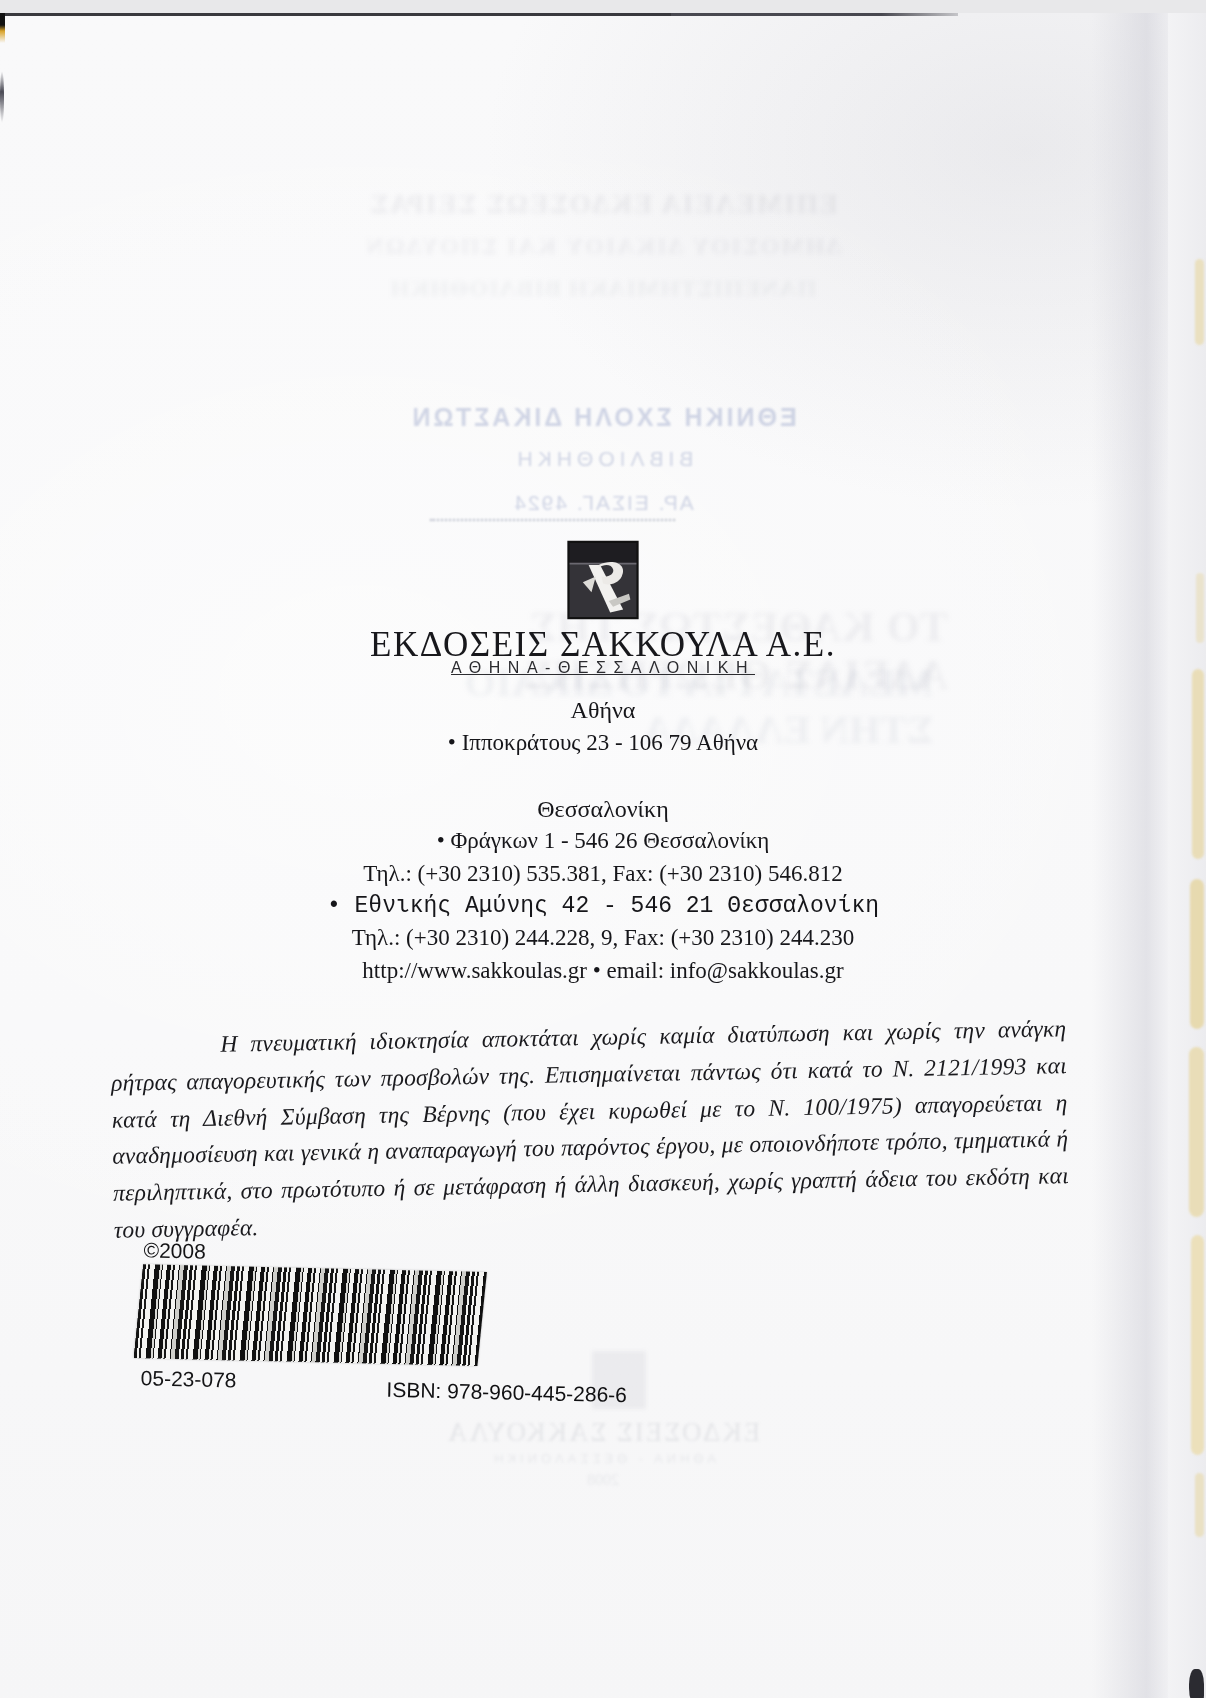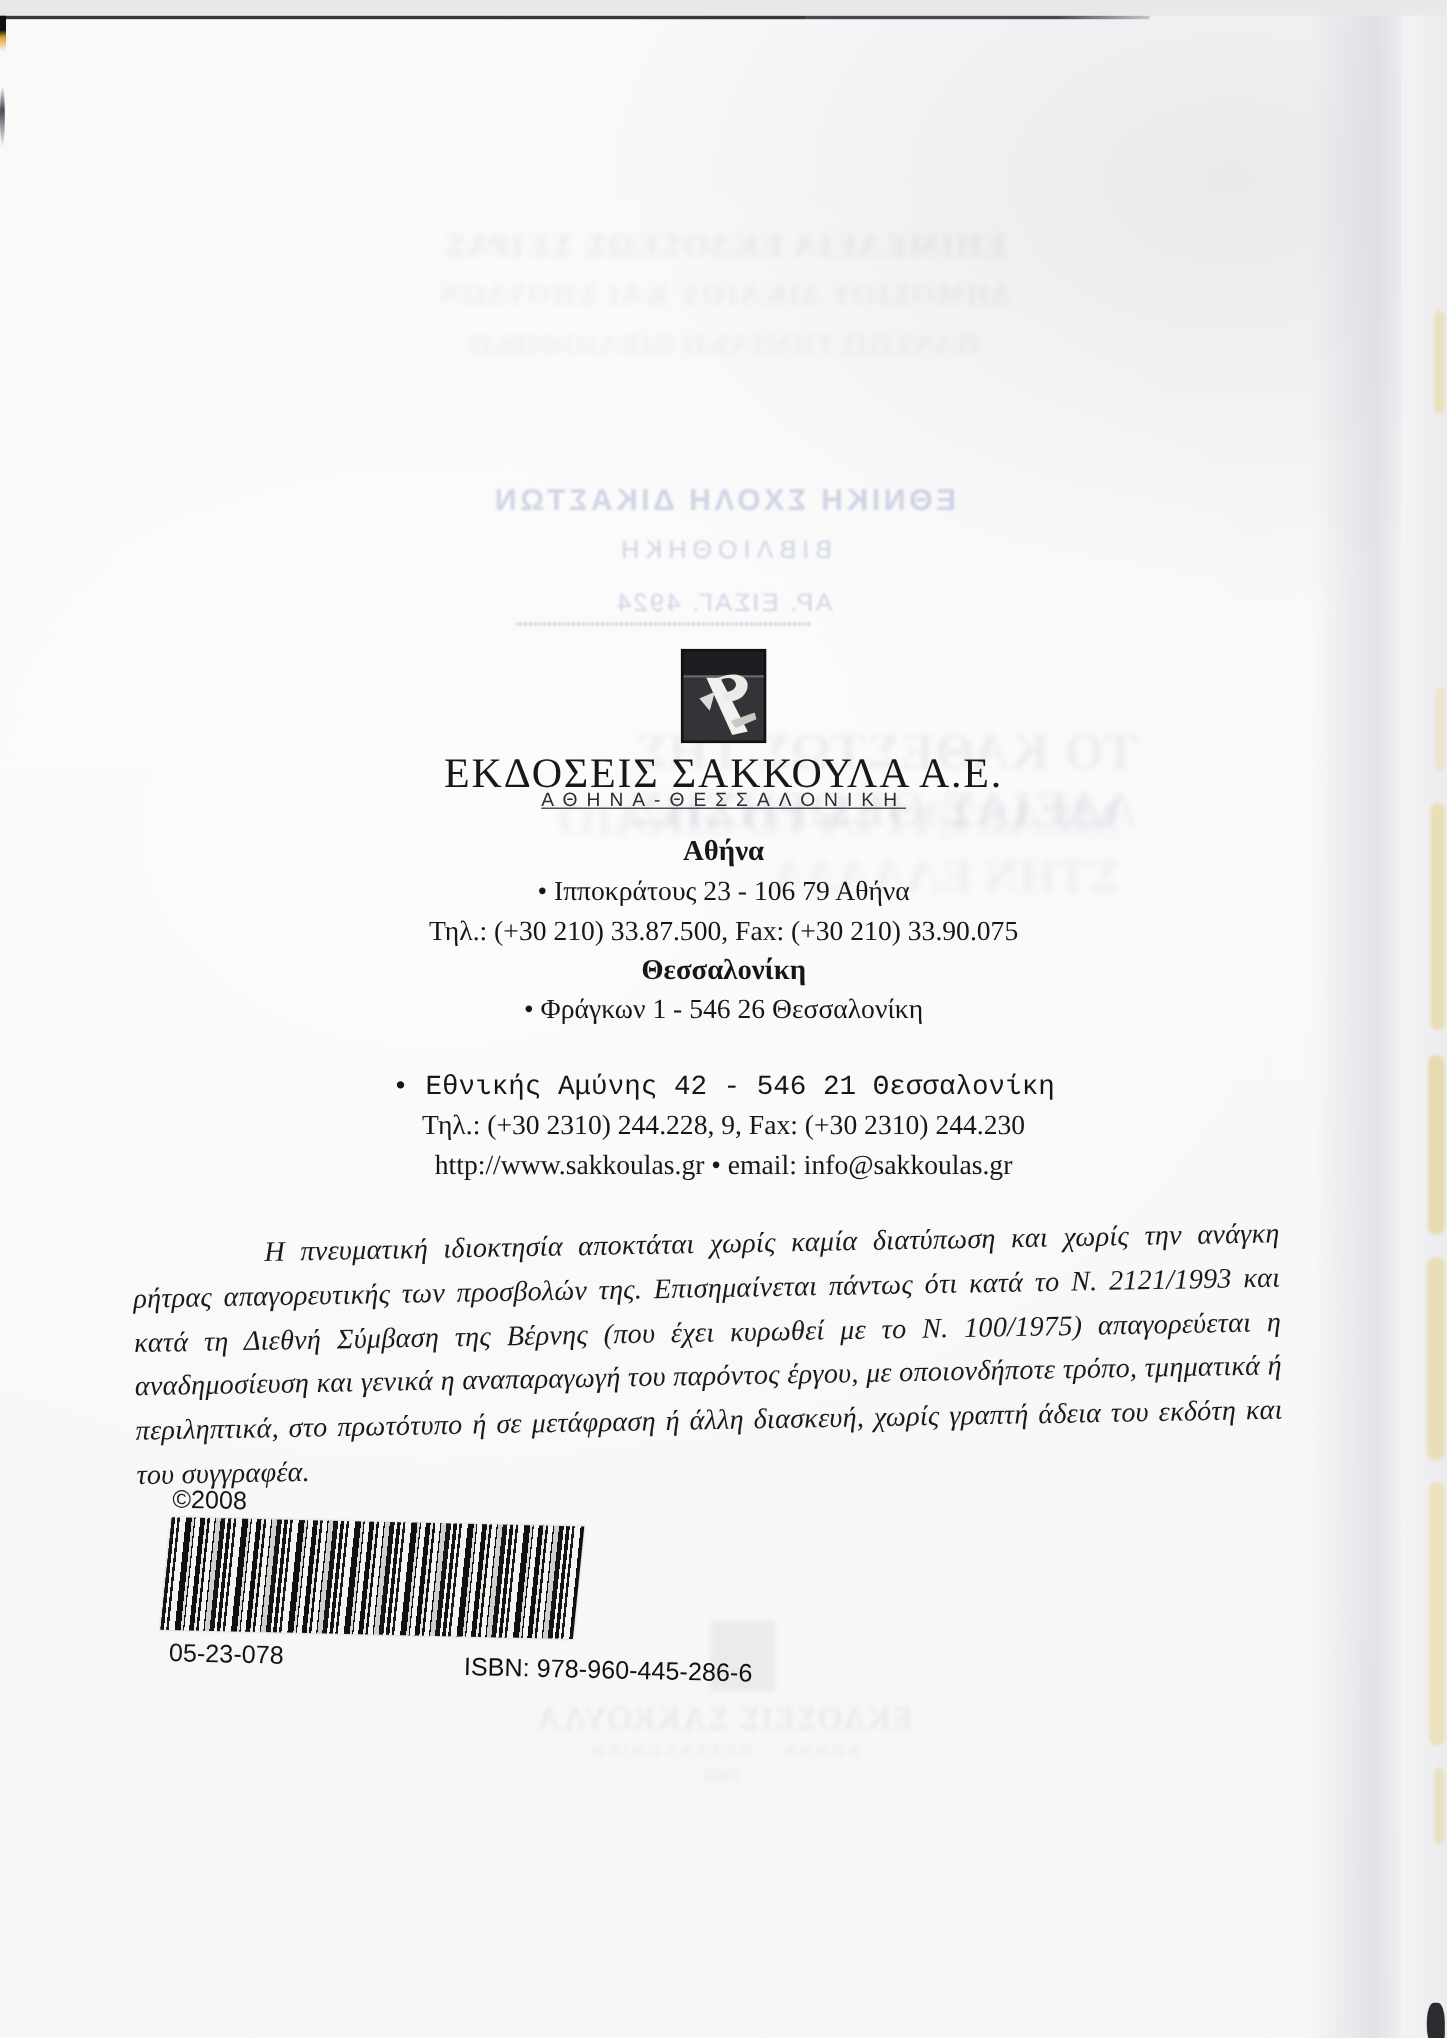--- a/index.html
+++ b/index.html
@@ -53,21 +53,21 @@
   .g-bot-logo{left:592px;top:1338px;width:54px;height:58px;background:rgba(120,125,145,.09);filter:blur(2px);}
   .g-bot1{top:1404px;font-size:27px;letter-spacing:2px;color:rgba(110,115,135,.13);filter:blur(1.8px);}
   .g-bot2{top:1438px;font-size:13px;letter-spacing:4px;color:rgba(110,115,135,.11);filter:blur(1.6px);font-family:"Liberation Sans",sans-serif;}
   .g-bot3{top:1458px;font-size:16px;color:rgba(110,115,135,.11);filter:blur(1.8px);}
 
   
   .logo{left:567px;top:527px;width:72px;height:80px;}
   .pub-name{top:612px;font-size:35px;letter-spacing:1.5px;color:#18181c;}
   .pub-cities{top:646px;font-family:"Liberation Sans",sans-serif;font-size:16px;letter-spacing:7.5px;color:#2c2c30;text-decoration:underline;}
   .line{font-size:23px;color:#16161a;}
-  .bold{font-weight:bold;}
+  .bold{font-weight:normal;}
   .l-ath-h{top:684px;font-size:24px;}
   .l-ath-a{top:717px;}
   .l-ath-t{top:750px;}
   .l-the-h{top:783px;font-size:24px;text-align:right;}
   .l-the-a1{top:815px;}
   .l-the-t1{top:848px;}
   .l-the-a2{top:880px;font-family:Liberation Mono, monospace;}
   .l-the-t2{top:912px;}
   .l-web{top:945px;}
 
@@ -134,24 +134,24 @@
       <polygon points="58,84 86,74 88,82 64,92" fill="#c9c8c4"></polygon>
       <rect x="2" y="2" width="96" height="106" fill="none" stroke="#111" stroke-width="3"></rect>
     </svg>
   </div>
 
   <div class="abs ctr pub-name">ΕΚΔΟΣΕΙΣ ΣΑΚΚΟΥΛΑ Α.Ε.</div>
   <div class="abs ctr pub-cities">ΑΘΗΝΑ-ΘΕΣΣΑΛΟΝΙΚΗ</div>
 
   <div class="abs ctr line bold l-ath-h">Αθήνα</div>
   <div class="abs ctr line l-ath-a">• Ιπποκράτους 23 - 106 79 Αθήνα</div>
-  <div class="abs ctr line l-ath-t">Τηλ.: (+30 210) 33.87.500, Fax: (+30 210) 33.90.075</div>
 
   <div class="abs ctr line bold l-the-h">Θεσσαλονίκη</div>
   <div class="abs ctr line l-the-a1">• Φράγκων 1 - 546 26 Θεσσαλονίκη</div>
+  <div class="abs ctr line l-the-t1">Τηλ.: (+30 2310) 535.381, Fax: (+30 2310) 546.812</div>
   <div class="abs ctr line l-the-a2">• Εθνικής Αμύνης 42 - 546 21 Θεσσαλονίκη</div>
   <div class="abs ctr line l-the-t2">Τηλ.: (+30 2310) 244.228, 9, Fax: (+30 2310) 244.230</div>
   <div class="abs ctr line l-web">http://www.sakkoulas.gr • email: info@sakkoulas.gr</div>
 
   <div class="abs notice">Η πνευματική ιδιοκτησία αποκτάται χωρίς καμία διατύπωση και χωρίς την ανάγκη ρήτρας απαγορευτικής των προσβολών της. Επισημαίνεται πάντως ότι κατά το Ν. 2121/1993 και κατά τη Διεθνή Σύμβαση της Βέρνης (που έχει κυρωθεί με το Ν. 100/1975) απαγορεύεται η αναδημοσίευση και γενικά η αναπαραγωγή του παρόντος έργου, με οποιονδήποτε τρόπο, τμηματικά ή περιληπτικά, στο πρωτότυπο ή σε μετάφραση ή άλλη διασκευή, χωρίς γραπτή άδεια του εκδότη και του συγγραφέα.</div>
 
   <div class="abs bc-group">
     <div class="bc-year">©2008</div>
     <div class="bc-bars"></div>
     <div class="bc-code">05-23-078</div>

